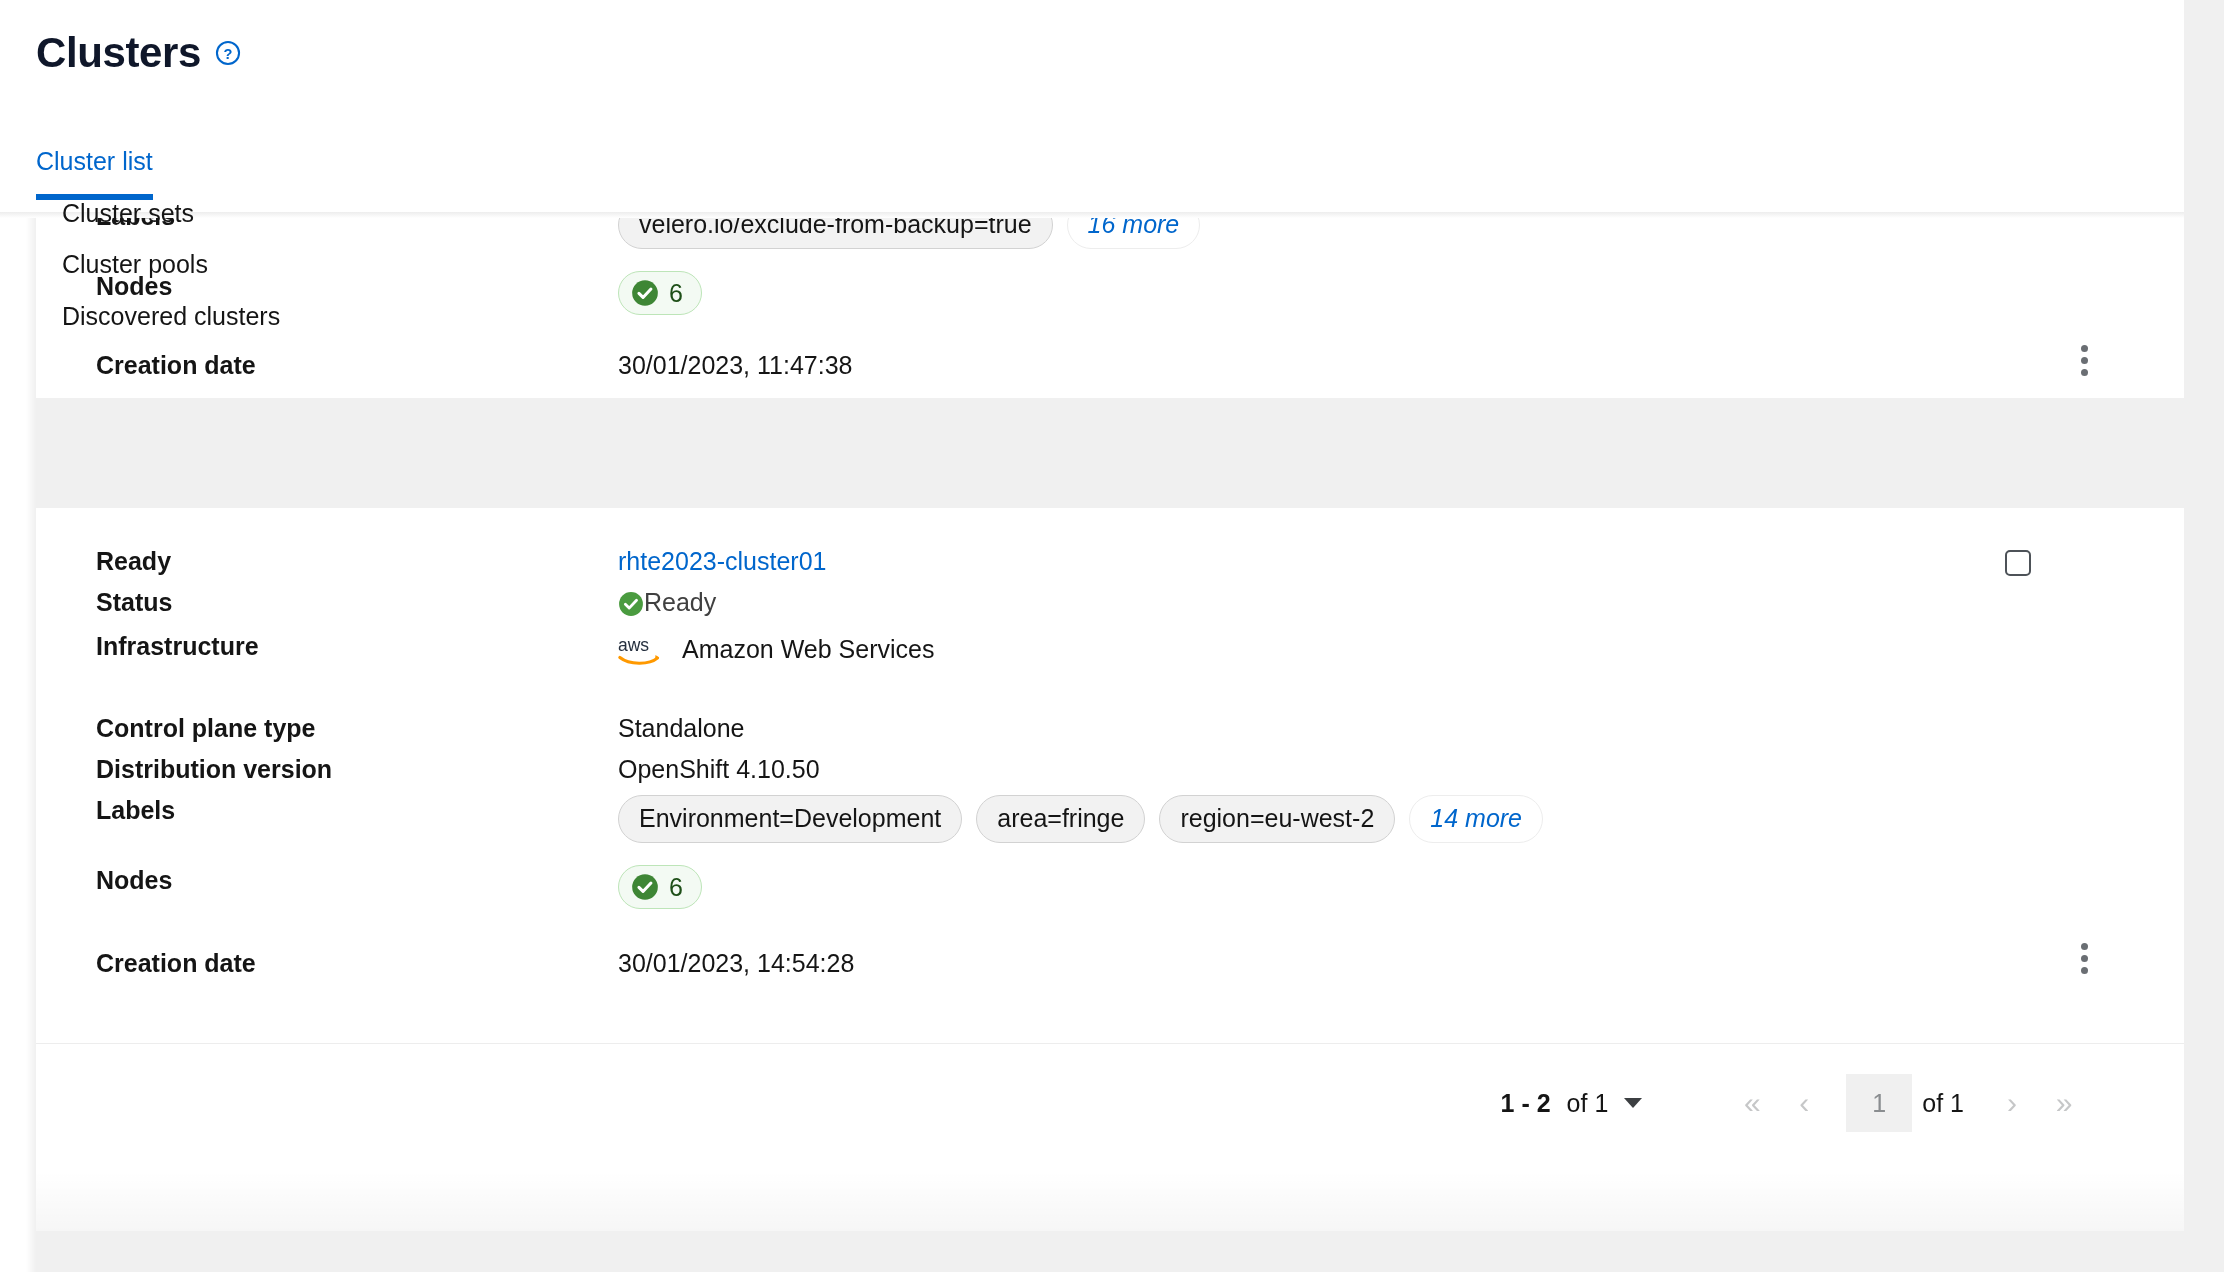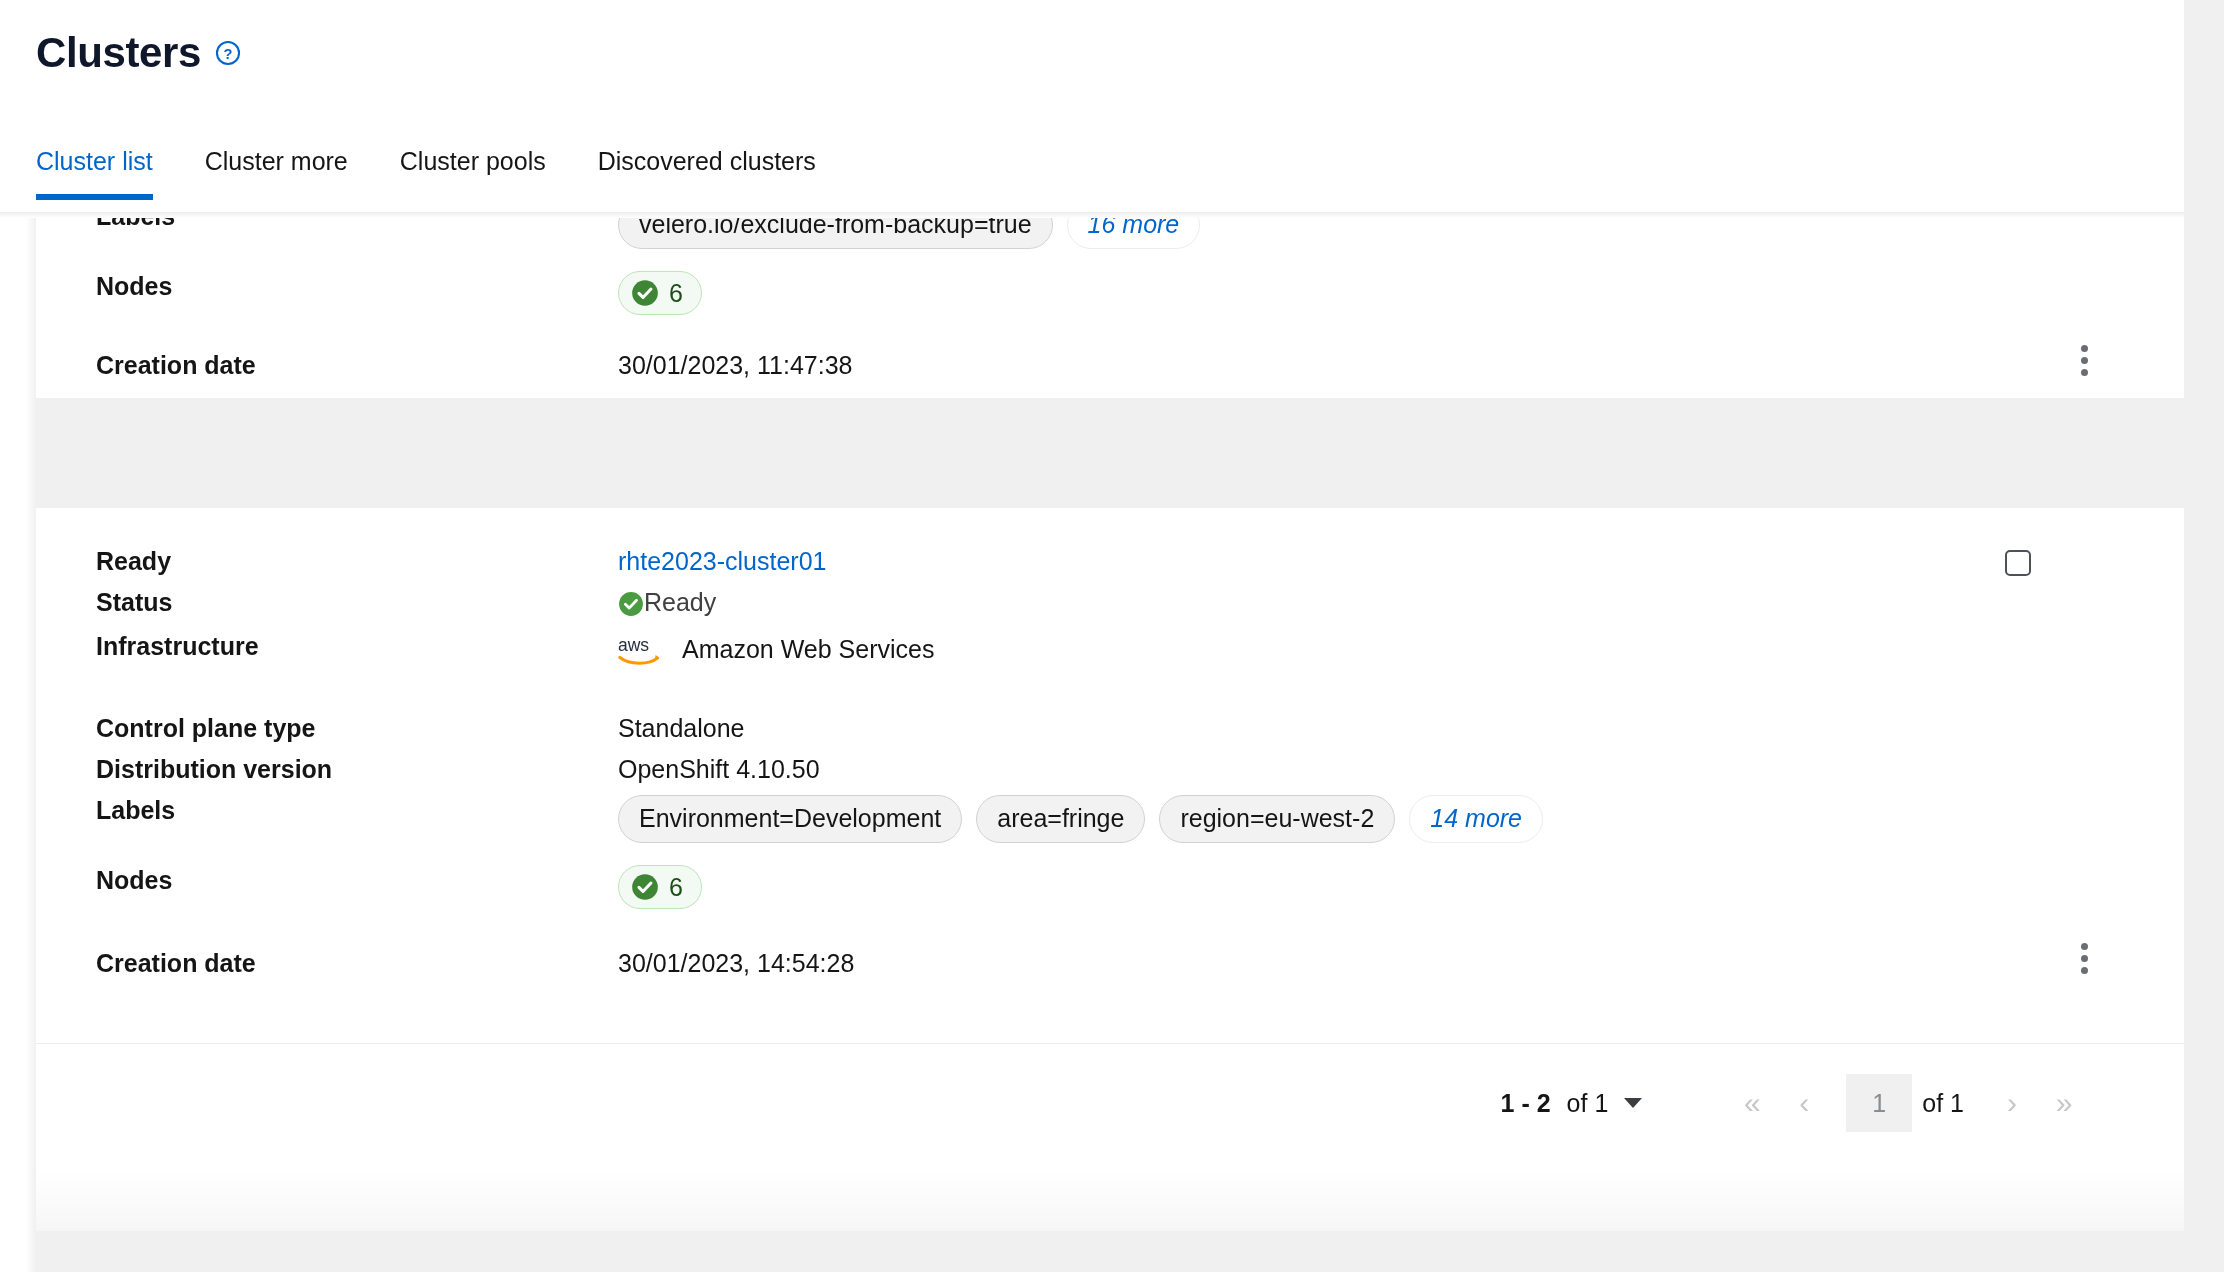--- a/index.html
+++ b/index.html
@@ -72,20 +72,21 @@
   }
 
   
   .tabbar {
     position: absolute;
     left: 36px; top: 148px;
     display: flex;
     align-items: flex-start;
     gap: 0;
     z-index: 40;
+    flex-direction: column;
   }
   .tab {
     position: relative;
     font-size: 25px;
     color: #151515;
     padding: 0 26px 24px 26px;
     cursor: pointer;
     white-space: nowrap;
     line-height: 1.1;
   }
@@ -490,18 +491,18 @@
   <div class="page-header">
     <span class="page-title">Clusters</span>
     <svg class="help-icon" viewBox="0 0 24 24">
       <circle cx="12" cy="12" r="10.2" fill="none" stroke="#0066cc" stroke-width="1.9"></circle>
       <text x="12" y="17.2" text-anchor="middle" font-family="Liberation Sans, sans-serif" font-size="13.5" font-weight="700" fill="#0066cc">?</text>
     </svg>
   </div>
 
   <div class="tabbar">
     <div class="tab active">Cluster list</div>
-    <div class="tab">Cluster more</div>
+    <div class="tab">Cluster sets</div>
     <div class="tab">Cluster pools</div>
     <div class="tab">Discovered clusters</div>
   </div>
 
 </div>
 
 </body></html>

